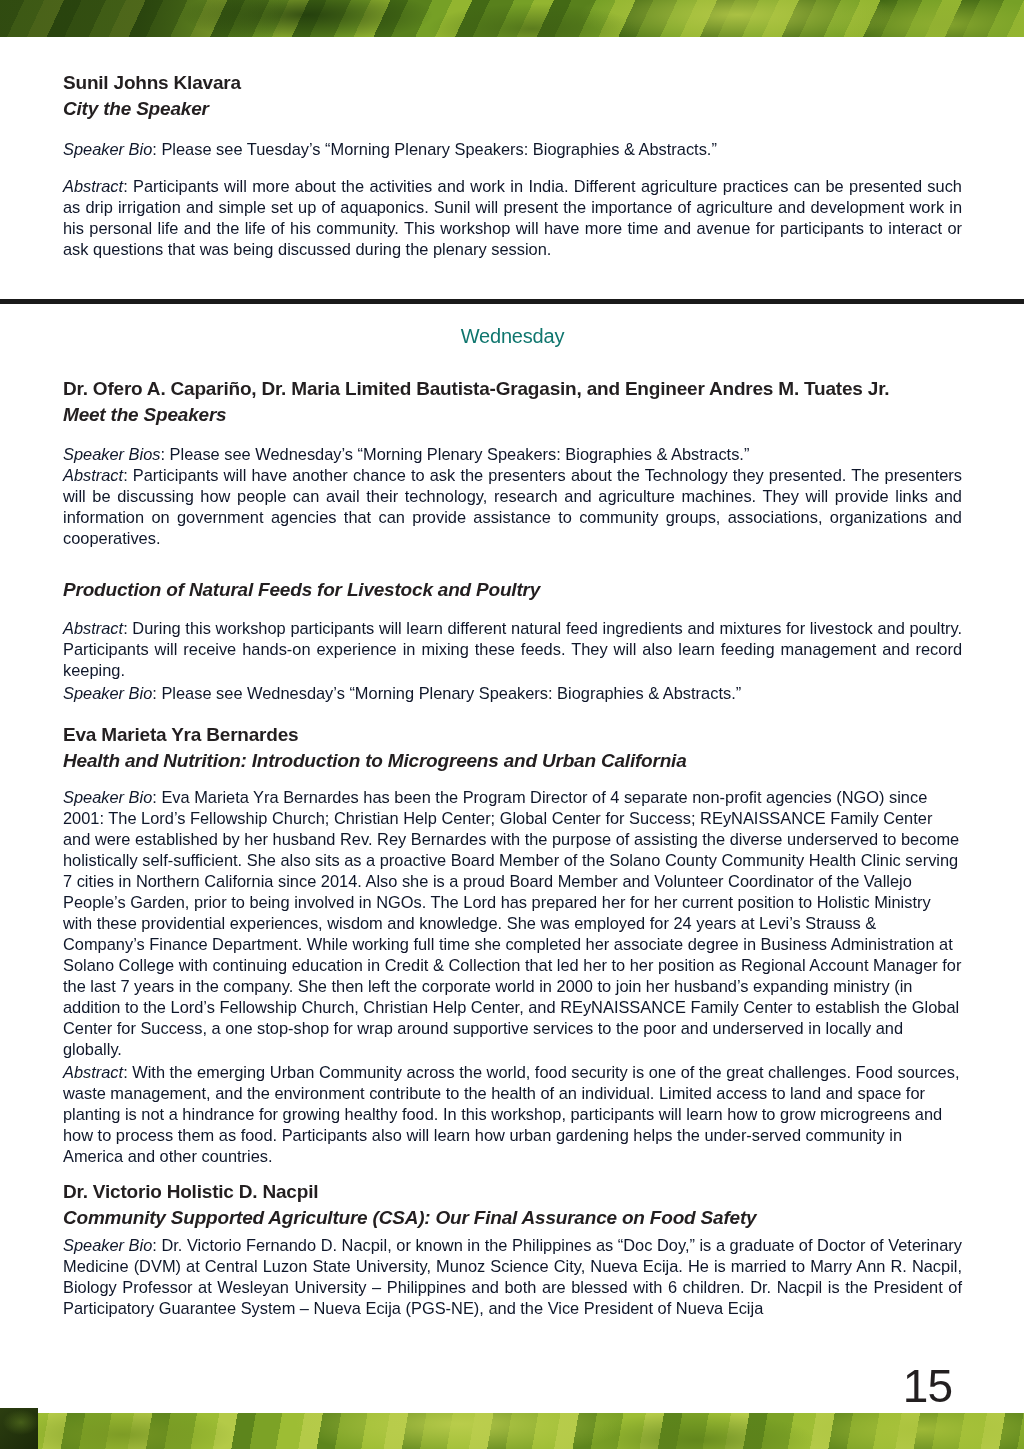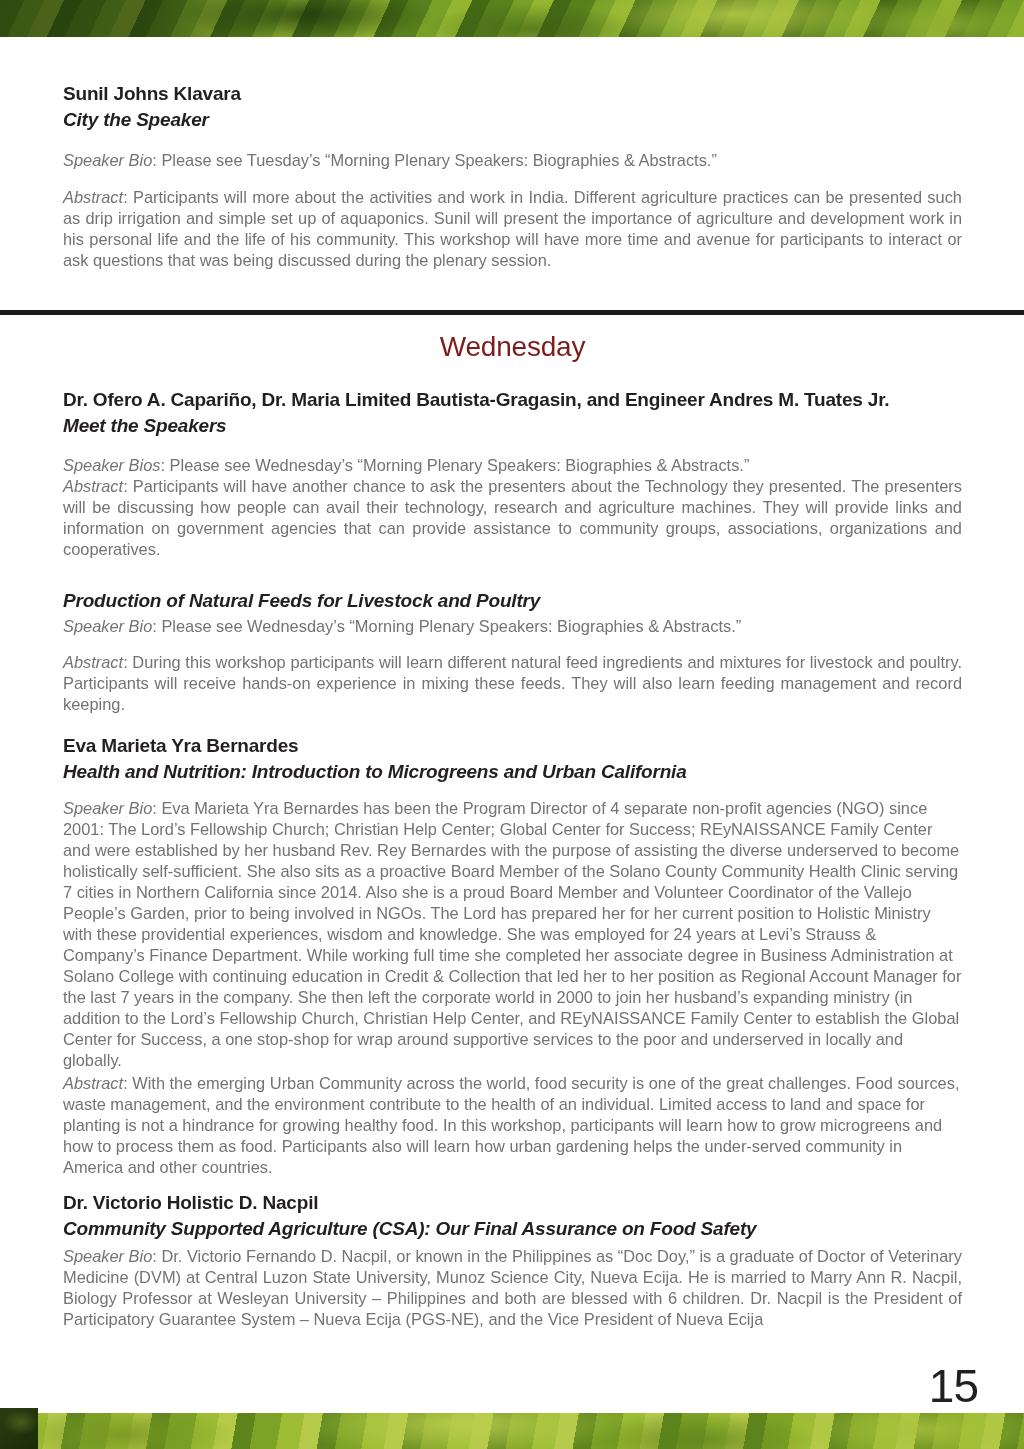--- a/index.html
+++ b/index.html
@@ -27,42 +27,42 @@
       radial-gradient(190px 44px at 90% 45%, rgba(170,194,60,.85), rgba(170,194,60,0) 72%),
       repeating-linear-gradient(100deg, #7ca226 0 26px, #9dbd34 26px 48px, #b4ca48 48px 66px, #5d851c 66px 84px);
   }
   .banner-corner{
     position:absolute;bottom:0;left:0;width:38px;height:41px;
     background:
       radial-gradient(26px 18px at 55% 35%, rgba(78,104,28,.8), rgba(78,104,28,0) 70%),
       linear-gradient(135deg,#2c3e10,#1b2909);
   }
   
-  #content{position:absolute;top:15px;left:63px;width:899px;padding-top:66px;color:#3e3e3e;}
+  #content{position:absolute;top:4px;left:63px;width:899px;padding-top:66px;color:#3e3e3e;}
   .sp-name,.sp-title{
     margin:0;font-size:19px;line-height:26px;font-weight:700;
     color:#231f20;letter-spacing:-0.2px;
   }
   .sp-title{font-style:italic;}
-  p.body{margin:0;font-size:16.4px;line-height:21px;color:#737373;}
+  p.body{margin:0;font-size:16.4px;line-height:21px;color:#0f172a;}
   p.just{text-align:justify;}
   .lbl{font-style:italic;}
   .divider{height:5px;background:#1a1a1a;width:1024px;margin:39px 0 0 -63px;}
   .day-heading{
-    margin:18px 0 0 0;text-align:center;font-size:28px;line-height:28px;
-    font-weight:400;color:#7f1d1d;letter-spacing:-0.2px;
+    margin:18px 0 0 0;text-align:center;font-size:20px;line-height:28px;
+    font-weight:400;color:#0f766e;letter-spacing:-0.2px;
   }
   
   .s1 .bio{margin-top:17px;}  .s1 .abstract{margin-top:16px;}
   .s2{margin-top:26px;}       .s2 .bio{margin-top:16px;} .s2 .abstract{}
   .s3{margin-top:28px;}       .s3 .bio{margin-top:2px;}  .s3 .abstract{margin-top:15px;}
   .s4{margin-top:18px;}       .s4 .bio{margin-top:13px;} .s4 .abstract{margin-top:2px;}
   .s5{margin-top:12px;}       .s5 .bio{margin-top:4px;}
   .page-number{
-    position:absolute;top:1362px;right:46px;margin:0;
+    position:absolute;top:1362px;right:72px;margin:0;
     font-size:46px;line-height:48px;font-weight:400;color:#231f20;letter-spacing:-1px;
   }
 </style>
 </head>
 <body>
 
 <div class="banner-top"></div>
 
 <div id="content">
 
@@ -79,22 +79,22 @@
 
   <section class="s2">
     <h2 class="sp-name">Dr. Ofero A. Capariño, Dr. Maria Limited Bautista-Gragasin, and Engineer Andres M. Tuates Jr.</h2>
     <h3 class="sp-title">Meet the Speakers</h3>
     <p class="body bio"><span class="lbl">Speaker Bios</span><span>: Please see Wednesday’s “Morning Plenary Speakers: Biographies &amp; Abstracts.”</span></p>
     <p class="body abstract just"><span class="lbl">Abstract</span><span>: Participants will have another chance to ask the presenters about the Technology they presented. The presenters will be discussing how people can avail their technology, research and agriculture machines.  They will provide links and information on government agencies that can provide assistance to community groups, associations, organizations and cooperatives.</span></p>
   </section>
 
   <section class="s3">
     <h3 class="sp-title">Production of Natural Feeds for Livestock and Poultry</h3>
+    <p class="body abstract just"><span class="lbl">Abstract</span><span>: During this workshop participants will learn different natural feed ingredients and mixtures for livestock and poultry.  Participants will receive hands-on experience in mixing these feeds.  They will also learn feeding management and record keeping.</span></p>
     <p class="body bio"><span class="lbl">Speaker Bio</span><span>: Please see Wednesday’s “Morning Plenary Speakers: Biographies &amp; Abstracts.”</span></p>
-    <p class="body abstract just"><span class="lbl">Abstract</span><span>: During this workshop participants will learn different natural feed ingredients and mixtures for livestock and poultry.  Participants will receive hands-on experience in mixing these feeds.  They will also learn feeding management and record keeping.</span></p>
   </section>
 
   <section class="s4">
     <h2 class="sp-name">Eva Marieta Yra Bernardes</h2>
     <h3 class="sp-title">Health and Nutrition: Introduction to Microgreens and Urban California</h3>
     <p class="body bio"><span class="lbl">Speaker Bio</span><span>:  Eva Marieta Yra Bernardes has been the Program Director of 4 separate non-profit agencies (NGO) since 2001: The Lord’s Fellowship Church; Christian Help Center; Global Center for Success; REyNAISSANCE Family Center and were established by her husband Rev. Rey Bernardes with the purpose of assisting the diverse underserved to become holistically self-sufficient. She also sits as a proactive Board Member of the Solano County Community Health Clinic serving 7 cities in Northern California since 2014.  Also she is a proud Board Member and Volunteer Coordinator of the Vallejo People’s Garden, prior to being involved in NGOs. The Lord has prepared her for her current position to Holistic Ministry with these providential experiences, wisdom and knowledge.  She was employed for 24 years at Levi’s Strauss &amp; Company’s Finance Department.  While working full time she completed her associate degree in Business Administration at Solano College with continuing education in Credit &amp; Collection that led her to her position as Regional Account Manager for the last 7 years in the company.  She then left the corporate world in 2000 to join her husband’s expanding ministry (in addition to the Lord’s Fellowship Church, Christian Help Center, and REyNAISSANCE Family Center to establish the Global Center for Success, a one stop-shop for wrap around supportive services to the poor and underserved in locally and globally.</span></p>
     <p class="body abstract"><span class="lbl">Abstract</span><span>: With the emerging Urban Community across the world, food security is one of the great challenges. Food sources, waste management, and the environment contribute to the health of an individual. Limited access to land and space for planting is not a hindrance for growing healthy food. In this workshop, participants will learn how to grow microgreens and how to process them as food. Participants also will learn how urban gardening helps the under-served community in America and other countries.</span></p>
   </section>
 
   <section class="s5">

